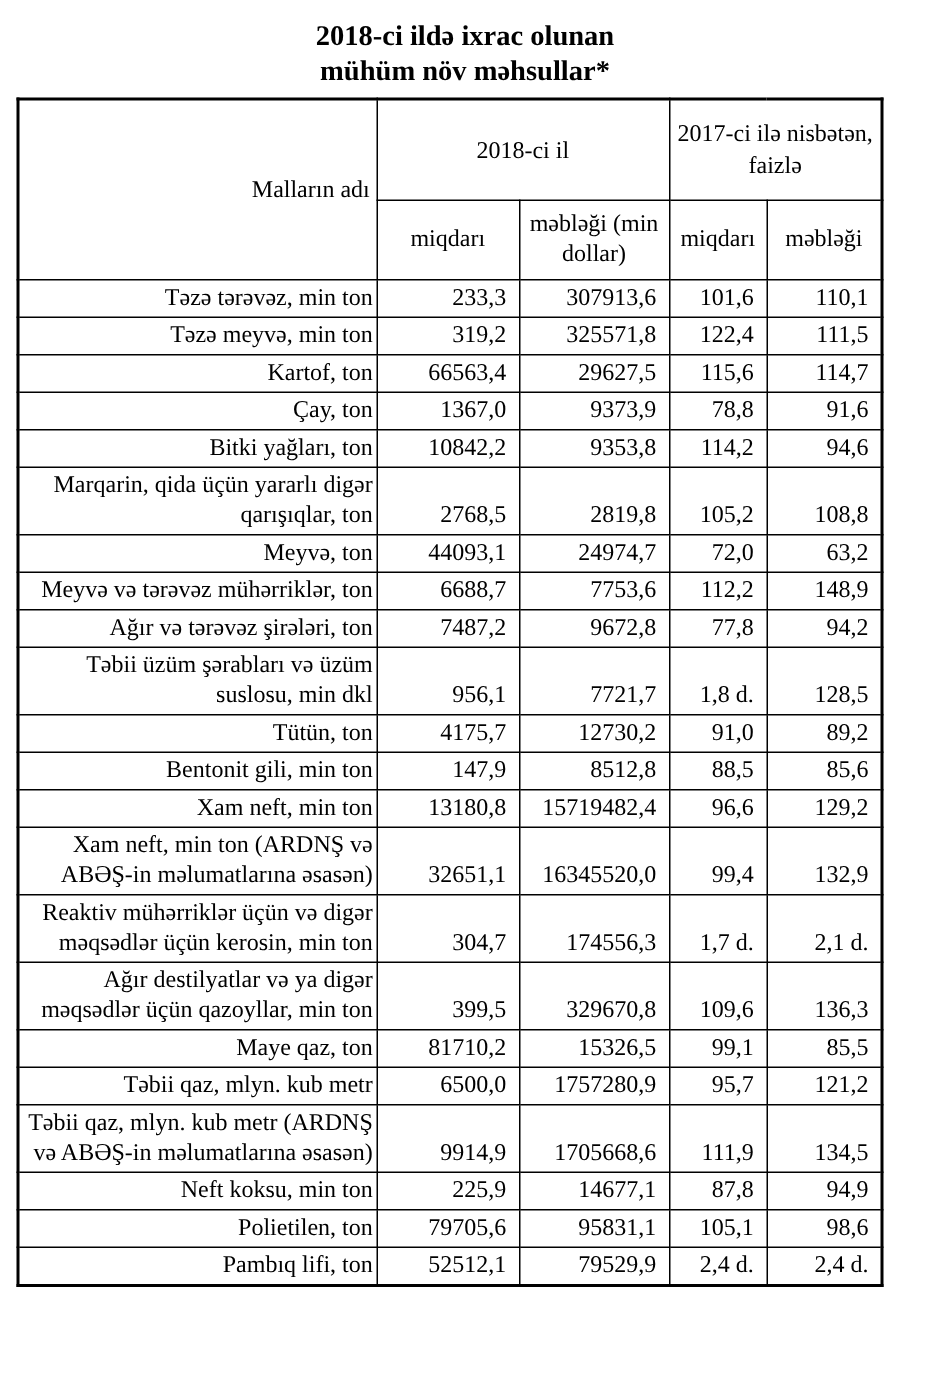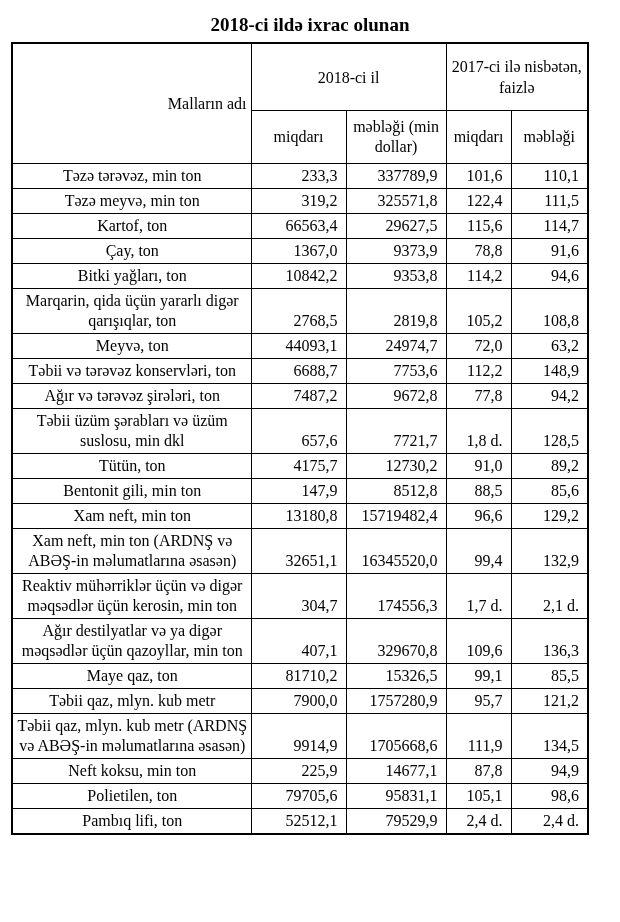--- a/index.html
+++ b/index.html
@@ -51,40 +51,41 @@
     padding: 1px 4px;
   }
   th.sub-head {
     height: 50px;
     text-align: center;
     vertical-align: middle;
     line-height: 20px;
     padding: 1px 3px;
   }
   td.name {
-    text-align: center;
+    text-align: right;
     vertical-align: bottom;
     padding: 2px 2px 2px 3px;
     line-height: 20px;
   }
   td.num {
     text-align: right;
     vertical-align: bottom;
     padding: 2px 8px 2px 2px;
     line-height: 20px;
     white-space: nowrap;
   }
 </style>
 </head>
 <body>
 
 <div class="page">
 
   <div class="title">
     <div>2018-ci ildə ixrac olunan</div>
+    <div>mühüm növ məhsullar*</div>
   </div>
 
   <table class="export-table">
     <colgroup>
       <col style="width:239px">
       <col style="width:95px">
       <col style="width:100px">
       <col style="width:65px">
       <col style="width:77px">
     </colgroup>
@@ -98,21 +99,21 @@
         <th class="sub-head">miqdarı</th>
         <th class="sub-head">məbləği (min dollar)</th>
         <th class="sub-head">miqdarı</th>
         <th class="sub-head">məbləği</th>
       </tr>
     </thead>
     <tbody>
         <tr>
           <td class="name">Təzə tərəvəz, min ton</td>
           <td class="num">233,3</td>
-          <td class="num">337789,9</td>
+          <td class="num">307913,6</td>
           <td class="num">101,6</td>
           <td class="num">110,1</td>
         </tr>
         <tr>
           <td class="name">Təzə meyvə, min ton</td>
           <td class="num">319,2</td>
           <td class="num">325571,8</td>
           <td class="num">122,4</td>
           <td class="num">111,5</td>
         </tr>
@@ -145,36 +146,36 @@
           <td class="num">108,8</td>
         </tr>
         <tr>
           <td class="name">Meyvə, ton</td>
           <td class="num">44093,1</td>
           <td class="num">24974,7</td>
           <td class="num">72,0</td>
           <td class="num">63,2</td>
         </tr>
         <tr>
-          <td class="name">Təbii və tərəvəz konservləri, ton</td>
+          <td class="name">Meyvə və tərəvəz mühərriklər, ton</td>
           <td class="num">6688,7</td>
           <td class="num">7753,6</td>
           <td class="num">112,2</td>
           <td class="num">148,9</td>
         </tr>
         <tr>
           <td class="name">Ağır və tərəvəz şirələri, ton</td>
           <td class="num">7487,2</td>
           <td class="num">9672,8</td>
           <td class="num">77,8</td>
           <td class="num">94,2</td>
         </tr>
         <tr>
           <td class="name">Təbii üzüm şərabları və üzüm suslosu, min dkl</td>
-          <td class="num">657,6</td>
+          <td class="num">956,1</td>
           <td class="num">7721,7</td>
           <td class="num">1,8 d.</td>
           <td class="num">128,5</td>
         </tr>
         <tr>
           <td class="name">Tütün, ton</td>
           <td class="num">4175,7</td>
           <td class="num">12730,2</td>
           <td class="num">91,0</td>
           <td class="num">89,2</td>
@@ -202,35 +203,35 @@
         </tr>
         <tr>
           <td class="name">Reaktiv mühərriklər üçün və digər məqsədlər üçün kerosin, min ton</td>
           <td class="num">304,7</td>
           <td class="num">174556,3</td>
           <td class="num">1,7 d.</td>
           <td class="num">2,1 d.</td>
         </tr>
         <tr>
           <td class="name">Ağır destilyatlar və ya digər məqsədlər üçün qazoyllar, min ton</td>
-          <td class="num">407,1</td>
+          <td class="num">399,5</td>
           <td class="num">329670,8</td>
           <td class="num">109,6</td>
           <td class="num">136,3</td>
         </tr>
         <tr>
           <td class="name">Maye qaz, ton</td>
           <td class="num">81710,2</td>
           <td class="num">15326,5</td>
           <td class="num">99,1</td>
           <td class="num">85,5</td>
         </tr>
         <tr>
           <td class="name">Təbii qaz, mlyn. kub metr</td>
-          <td class="num">7900,0</td>
+          <td class="num">6500,0</td>
           <td class="num">1757280,9</td>
           <td class="num">95,7</td>
           <td class="num">121,2</td>
         </tr>
         <tr>
           <td class="name">Təbii qaz, mlyn. kub metr (ARDNŞ və ABƏŞ-in məlumatlarına əsasən)</td>
           <td class="num">9914,9</td>
           <td class="num">1705668,6</td>
           <td class="num">111,9</td>
           <td class="num">134,5</td>

